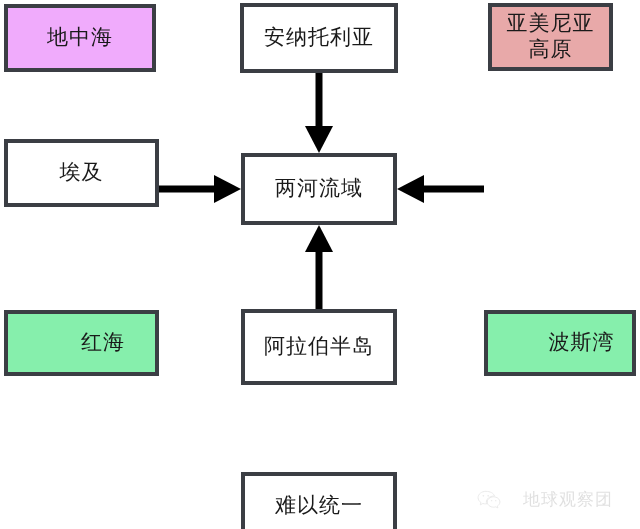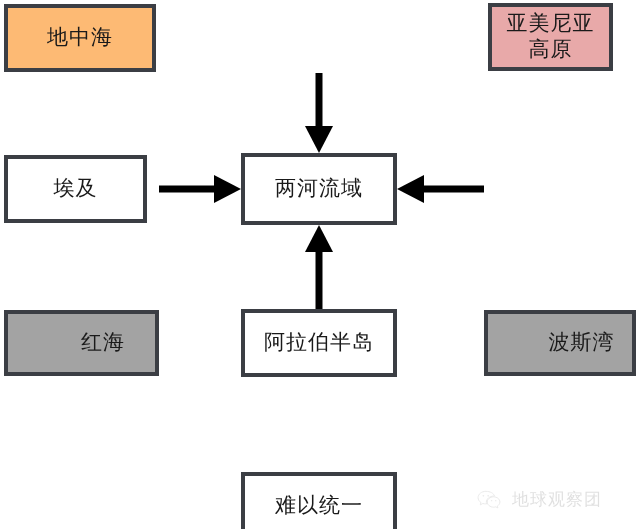--- a/index.html
+++ b/index.html
@@ -31,42 +31,42 @@
     font-size: 21px;
     line-height: 1.22;
     letter-spacing: 1px;
     z-index: 3;
   }
   .node .label {
     display: block;
     padding: 0 4px;
   }
   .node.sea {
-    background: #fdba74;
+    background: #f0abfc;
   }
   .node.sea-strong {
-    background: #a3a3a3;
+    background: #86efac;
     padding-left: 43px;
   }
   .node.highland {
     background: #e8a9a9;
   }
   .arrowlayer {
     position: absolute;
     left: 0;
     top: 0;
     width: 640px;
     height: 529px;
     z-index: 2;
   }
   .watermark {
     position: absolute;
     display: flex;
     align-items: center;
-    gap: 11px;
+    gap: 22px;
     opacity: 0.30;
     z-index: 4;
   }
   .watermark .wm-text {
     font-size: 17px;
     color: #9a9a9a;
     letter-spacing: 1px;
     font-family: "Liberation Sans", "DejaVu Sans", sans-serif;
   }
   .watermark .wm-icon {
@@ -100,39 +100,42 @@
     <g>
       <line x1="319" y1="309" x2="319" y2="243" stroke="#000000" stroke-width="7"></line>
       <polygon points="319,225 305,252 333,252" fill="#000000"></polygon>
     </g>
   </svg>
 
   <div class="node sea" style="left: 4px; top: 4px; width: 152px; height: 68px;">
     <span class="label">地中海</span>
   </div>
 
+  <div class="node" style="left: 240px; top: 3px; width: 158px; height: 70px;">
+    <span class="label">安纳托利亚</span>
+  </div>
 
   <div class="node highland" style="left: 488px; top: 3px; width: 125px; height: 68px;">
     <span class="label">亚美尼亚高原</span>
   </div>
 
-  <div class="node" style="left: 4px; top: 155px; width: 143px; height: 68px;">
+  <div class="node" style="left: 4px; top: 139px; width: 155px; height: 68px;">
     <span class="label">埃及</span>
   </div>
 
   <div class="node" style="left: 241px; top: 153px; width: 156px; height: 72px;">
     <span class="label">两河流域</span>
   </div>
 
 
   <div class="node sea-strong" style="left: 4px; top: 310px; width: 155px; height: 66px;">
     <span class="label">红海</span>
   </div>
 
-  <div class="node" style="left: 241px; top: 309px; width: 156px; height: 68px;">
+  <div class="node" style="left: 241px; top: 309px; width: 156px; height: 76px;">
     <span class="label">阿拉伯半岛</span>
   </div>
 
   <div class="node sea-strong" style="left: 484px; top: 310px; width: 152px; height: 66px;">
     <span class="label">波斯湾</span>
   </div>
 
   <div class="node" style="left: 241px; top: 458px; width: 156px; height: 68px; margin-top: 14px;">
     <span class="label">难以统一</span>
   </div>

